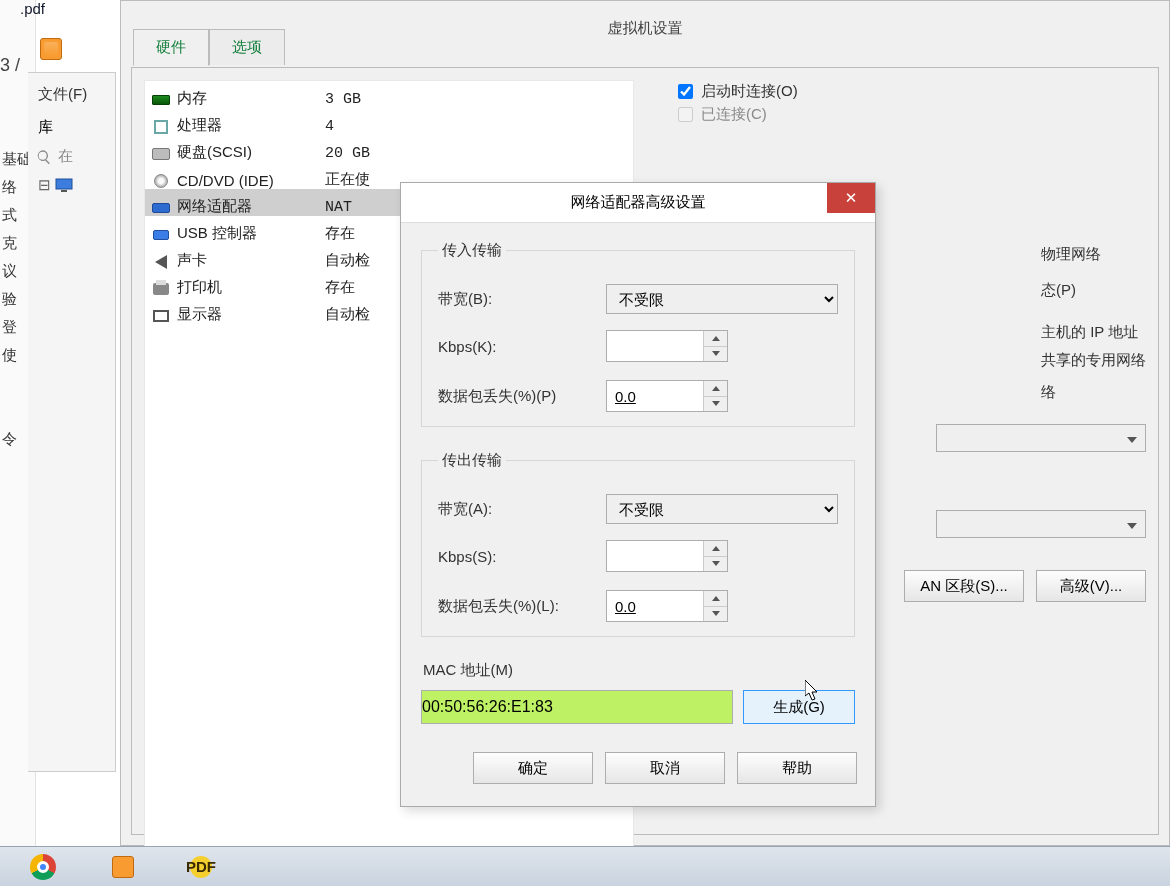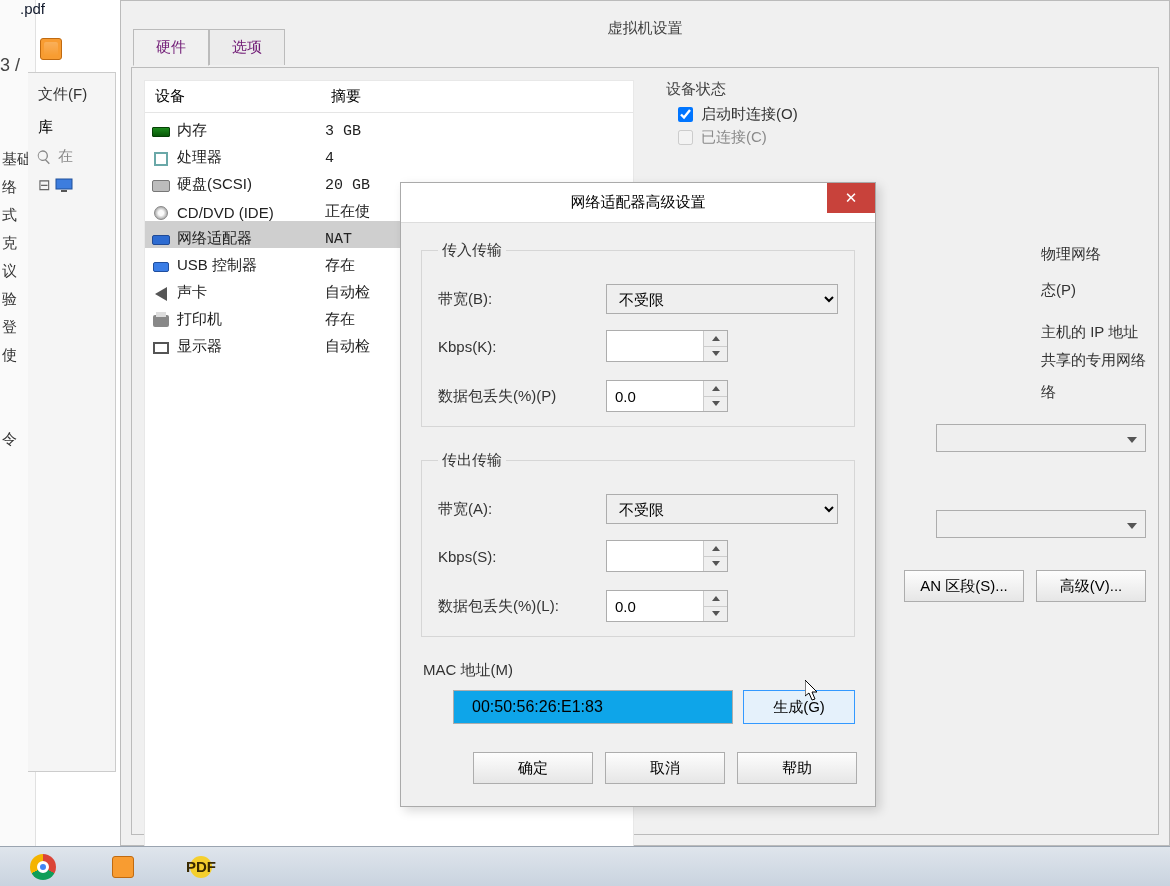--- a/index.html
+++ b/index.html
@@ -19,21 +19,21 @@
   .bg-lib { padding: 6px 10px; }
   .bg-search { display:flex; align-items:center; gap:6px; padding: 4px 8px 8px; color: #888; }
   .bg-search svg { width:16px; height:16px; fill:#888; }
   .bg-tree { display:flex; align-items:center; gap:4px; padding: 2px 6px; color:#444; }
   .bg-tree-icons { display:flex; align-items:center; gap:4px; color:#666; padding-left:4px; }
 
   
   .vm-window { position: absolute; left: 120px; top: 0; right: 0; bottom: 40px; background: #f0f0f0; border: 1px solid #bbb; }
   .vm-title { position:absolute; top:0; left:0; right:0; height:28px; text-align:center; color:#444; padding-top:18px; }
   .tabs { position:absolute; left:12px; top:28px; display:flex; z-index:2; }
-  .tab { padding: 8px 22px; background:#ececec; border:1px solid #bbb; border-bottom:none; color:#701a75; }
+  .tab { padding: 8px 22px; background:#ececec; border:1px solid #bbb; border-bottom:none; color:#15803d; }
   .tab.active { background:#f0f0f0; border-bottom:1px solid #f0f0f0; margin-bottom:-1px; }
   .tab-body { position:absolute; left:10px; right:10px; top:66px; bottom:10px; border:1px solid #bbb; background:#f0f0f0; padding:12px; }
 
   .device-list { position:absolute; left:12px; top:12px; width:490px; height:814px; background:#fff; border:1px solid #e8e8e8; }
   .device-head { display:flex; border-bottom:1px solid #e5e5e5; }
   .device-head span:first-child { width:176px; padding:6px 10px; }
   .device-head span:last-child { flex:1; padding:6px 10px; }
   .device-row { display:flex; align-items:flex-end; height:27px; }
   .device-row .dev-icon { width:20px; height:16px; margin-left:6px; margin-right:6px; display:flex; align-items:center; justify-content:center; }
   .device-row .dev-label { width:144px; color:#222; }
@@ -66,31 +66,31 @@
   .dlg { position:absolute; left:400px; top:182px; width:476px; background:#f0f0f0; border:1px solid #aaa; box-shadow: 4px 4px 10px rgba(0,0,0,.15); }
   .dlg-title { height:40px; display:flex; align-items:center; justify-content:center; position:relative; background:#fff; border-bottom:1px solid #ddd; font-size:18px; }
   .dlg-close { position:absolute; right:0; top:0; width:48px; height:30px; background:#c8423b; color:#fff; display:flex; align-items:center; justify-content:center; }
   .dlg-body { padding: 18px 20px 8px; }
   fieldset.grp { border:1px solid #d6d6d6; padding: 18px 16px 14px; margin-bottom:24px; position:relative; }
   fieldset.grp legend { padding: 0 4px; color:#333; }
   .form-row { display:flex; align-items:center; margin: 6px 0 16px; }
   .form-row:last-child { margin-bottom:0;margin-top:18px; }
   .form-row .lbl { width:168px; color:#333; }
   .form-row select { flex:1; height:30px; border:1px solid #adadad; background:#efefef; padding:0 8px; }
-  .form-row .spin { width:122px; height:32px; border:1px solid #adadad; background:#22c55e; display:flex; }
+  .form-row .spin { width:122px; height:32px; border:1px solid #adadad; background:#22c55e; display:flex;text-decoration:underline; }
   .form-row .spin input { border:none; width:96px; padding:0 8px; outline:none; font-size:15px; }
   .form-row .spin .btns { width:24px; display:flex; flex-direction:column; border-left:1px solid #ccc; }
   .form-row .spin .btns div { flex:1; display:flex; align-items:center; justify-content:center; background:#efefef; }
   .form-row .spin .btns div:first-child { border-bottom:1px solid #ccc; }
   .form-row .spin .btns svg { width:8px; height:5px; }
 
   .mac-section { margin-top: 4px; }
   .mac-lbl { color:#333; margin-bottom:10px; display:block; padding-left:2px; }
   .mac-row { display:flex; gap:10px; align-items:center; }
-  .mac-row input { flex:1; height:34px; border:1px solid #adadad; padding:0 18px; background:#0ea5e9; font-size:16px;margin-left:32px; }
+  .mac-row input { flex:1; height:34px; border:1px solid #adadad; padding:0 0; background:#bef264; font-size:16px; }
   .mac-row .btn { width:112px; height:34px; background:#e5f1fb; border-color:#3399ff; }
 
   .dlg-footer { display:flex; justify-content:flex-end; gap:12px; padding: 20px 18px 22px; }
   .dlg-footer .btn { width:120px; }
 
   .cursor { position:absolute; left:805px; top:680px; pointer-events:none; }
 
   
   .taskbar { position:absolute; left:0; right:0; bottom:0; height:40px; background: linear-gradient(#dfe5ec,#c9d3df); border-top:1px solid #9aa4b0; display:flex; align-items:center; padding-left:30px; gap:56px; }
   .tb-chrome { width:26px; height:26px; border-radius:50%; background: conic-gradient(#db4437 0 120deg,#0f9d58 120deg 240deg,#f4b400 240deg 360deg); position:relative; }
@@ -142,24 +142,20 @@
 
 <div class="vm-window">
   <div class="vm-title">虚拟机设置</div>
   <div class="tabs">
     <div class="tab active">硬件</div>
     <div class="tab">选项</div>
   </div>
   <div class="tab-body">
 
     <div class="device-list">
-      <div class="device-head">
-        <span>设备</span>
-        <span>摘要</span>
-      </div>
       <div id="device-rows">
           <div class="device-row">
             <span class="dev-icon">
               <span class="ic-mem"></span>
             </span>
             <span class="dev-label">内存</span>
             <span class="dev-summary">3 GB</span>
           </div>
           <div class="device-row">
             <span class="dev-icon">
@@ -214,21 +210,20 @@
             <span class="dev-icon">
               <span class="ic-disp"></span>
             </span>
             <span class="dev-label">显示器</span>
             <span class="dev-summary">自动检</span>
           </div>
         </div>
     </div>
 
     <div class="right-col">
-      <div class="group-lbl">设备状态</div>
       <label class="chk-row">
         <input type="checkbox" checked="" style="">
         <span>启动时连接(O)</span>
       </label>
       <label class="chk-row">
         <input type="checkbox" disabled="" style="">
         <span>已连接(C)</span>
       </label>
 
       <div class="ghost-texts" style="position:absolute; right:0; top:160px; text-align:left;">

